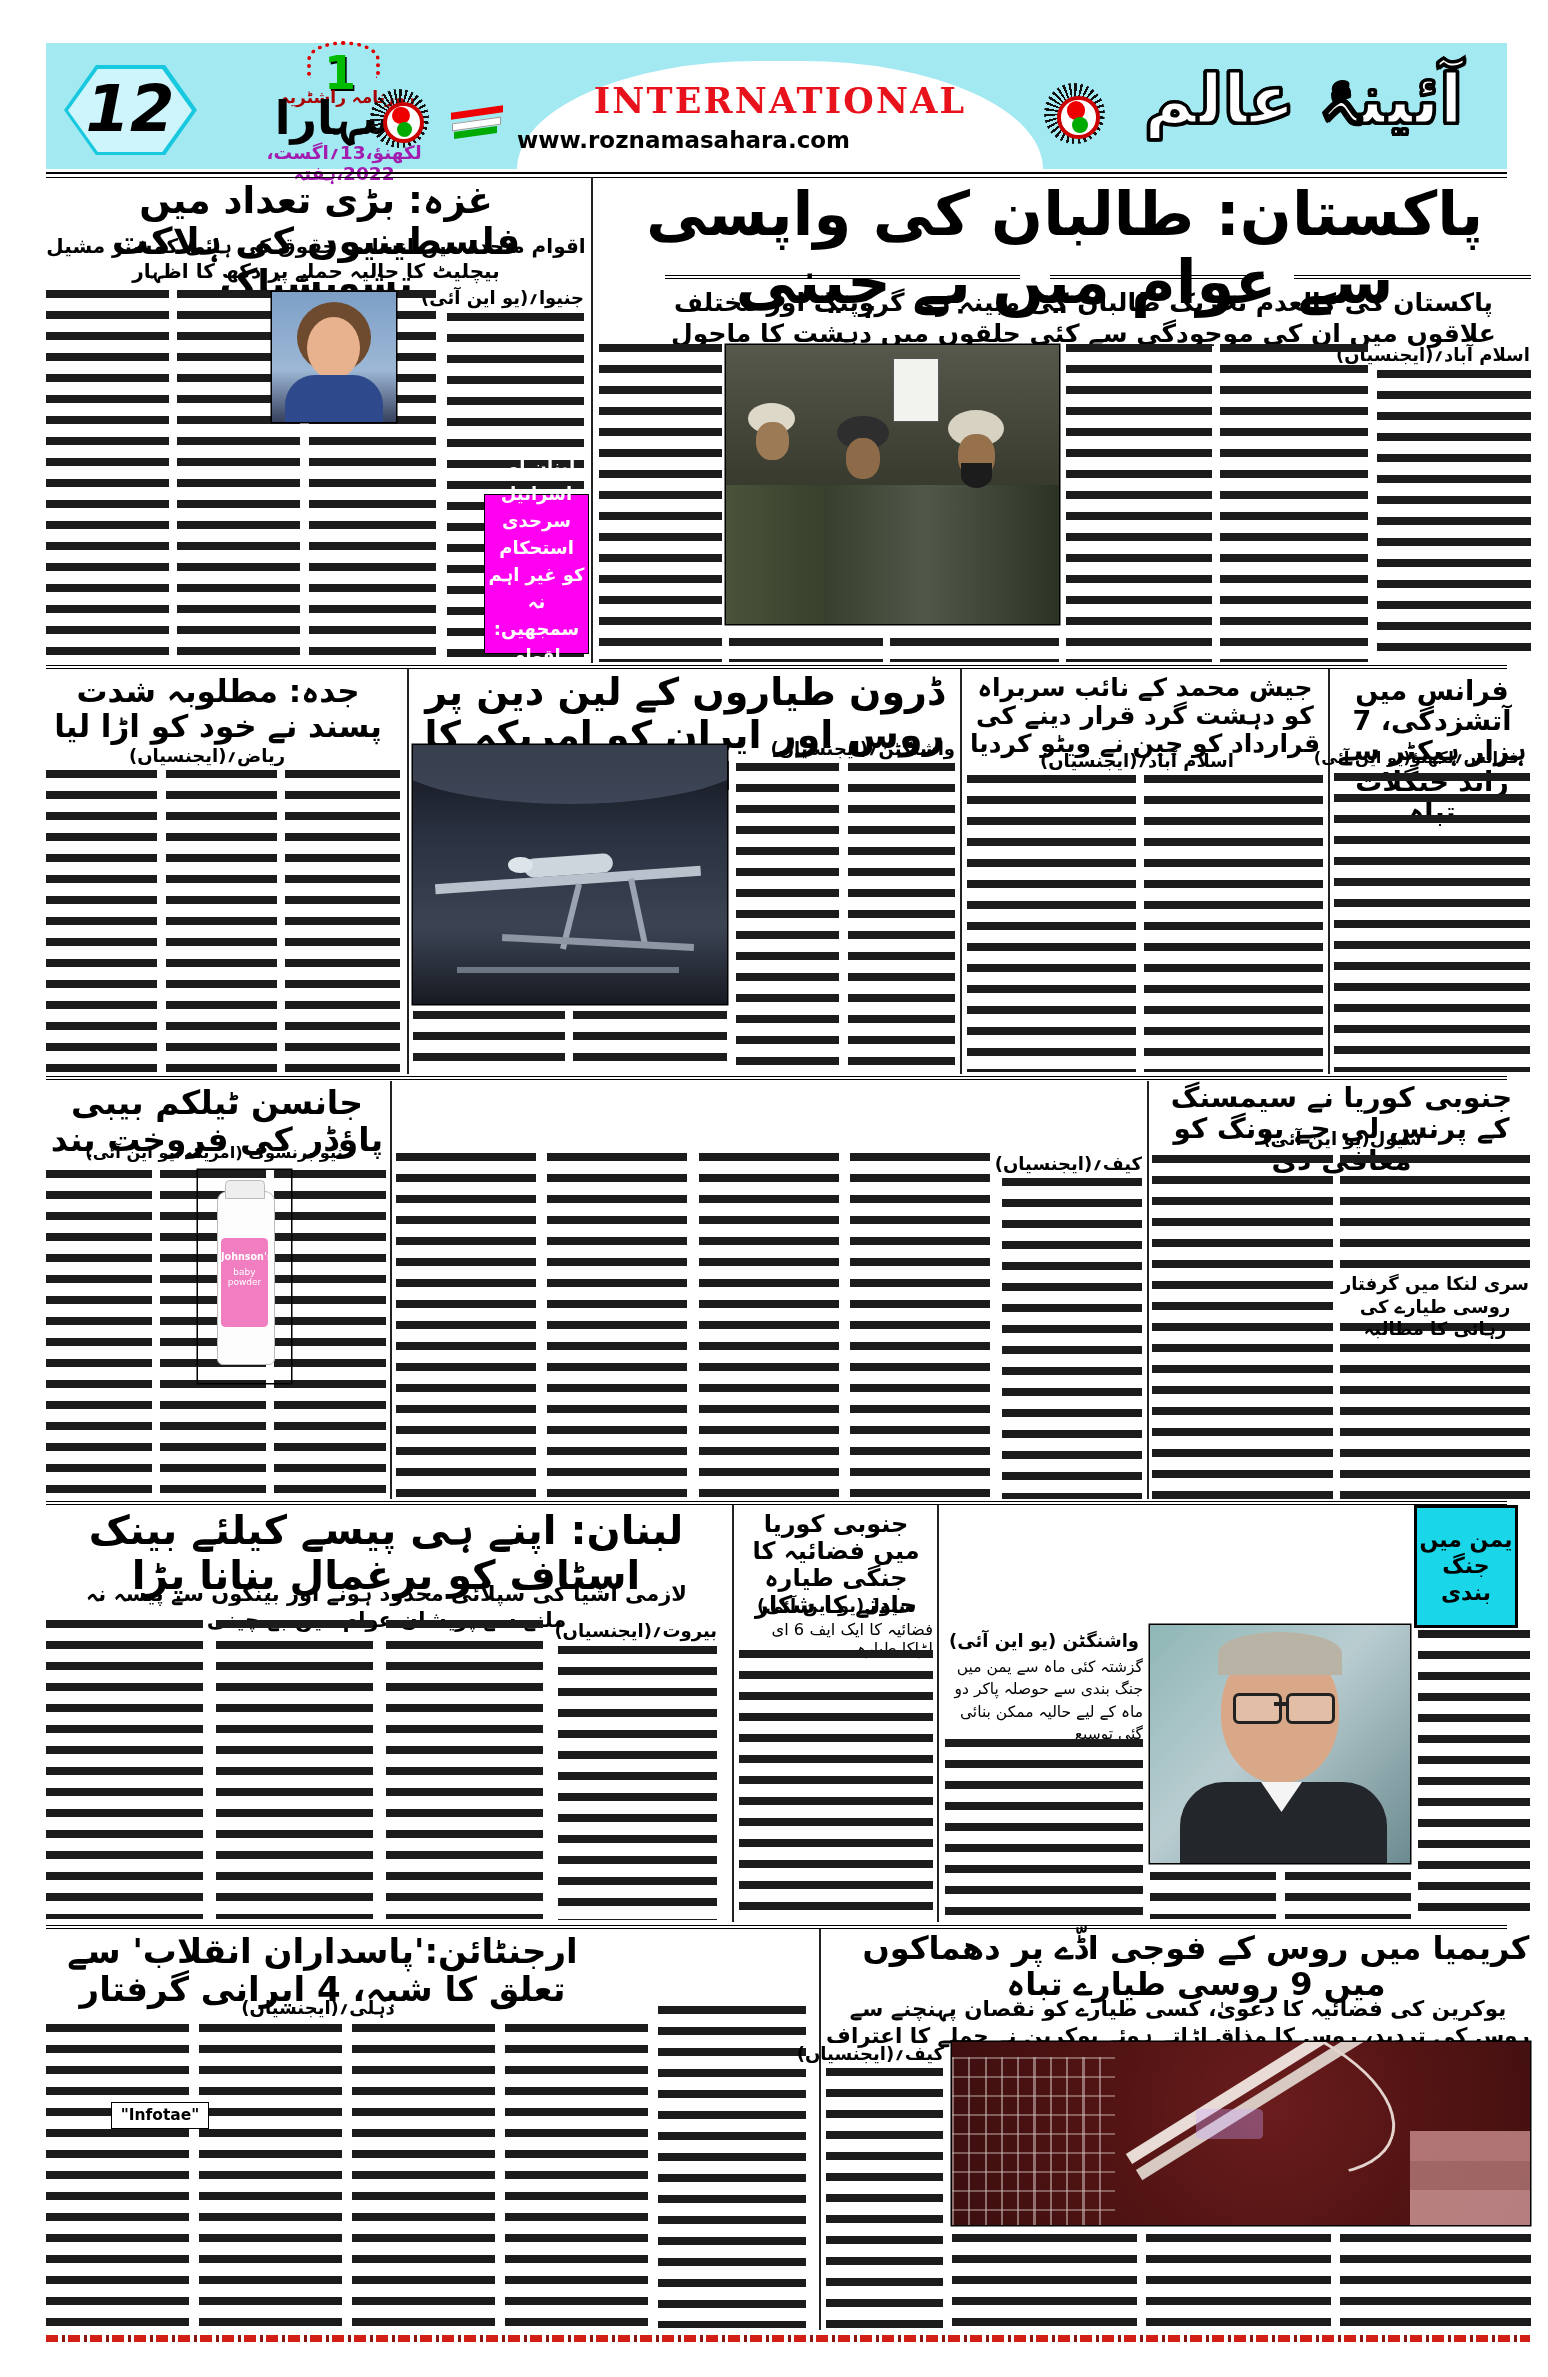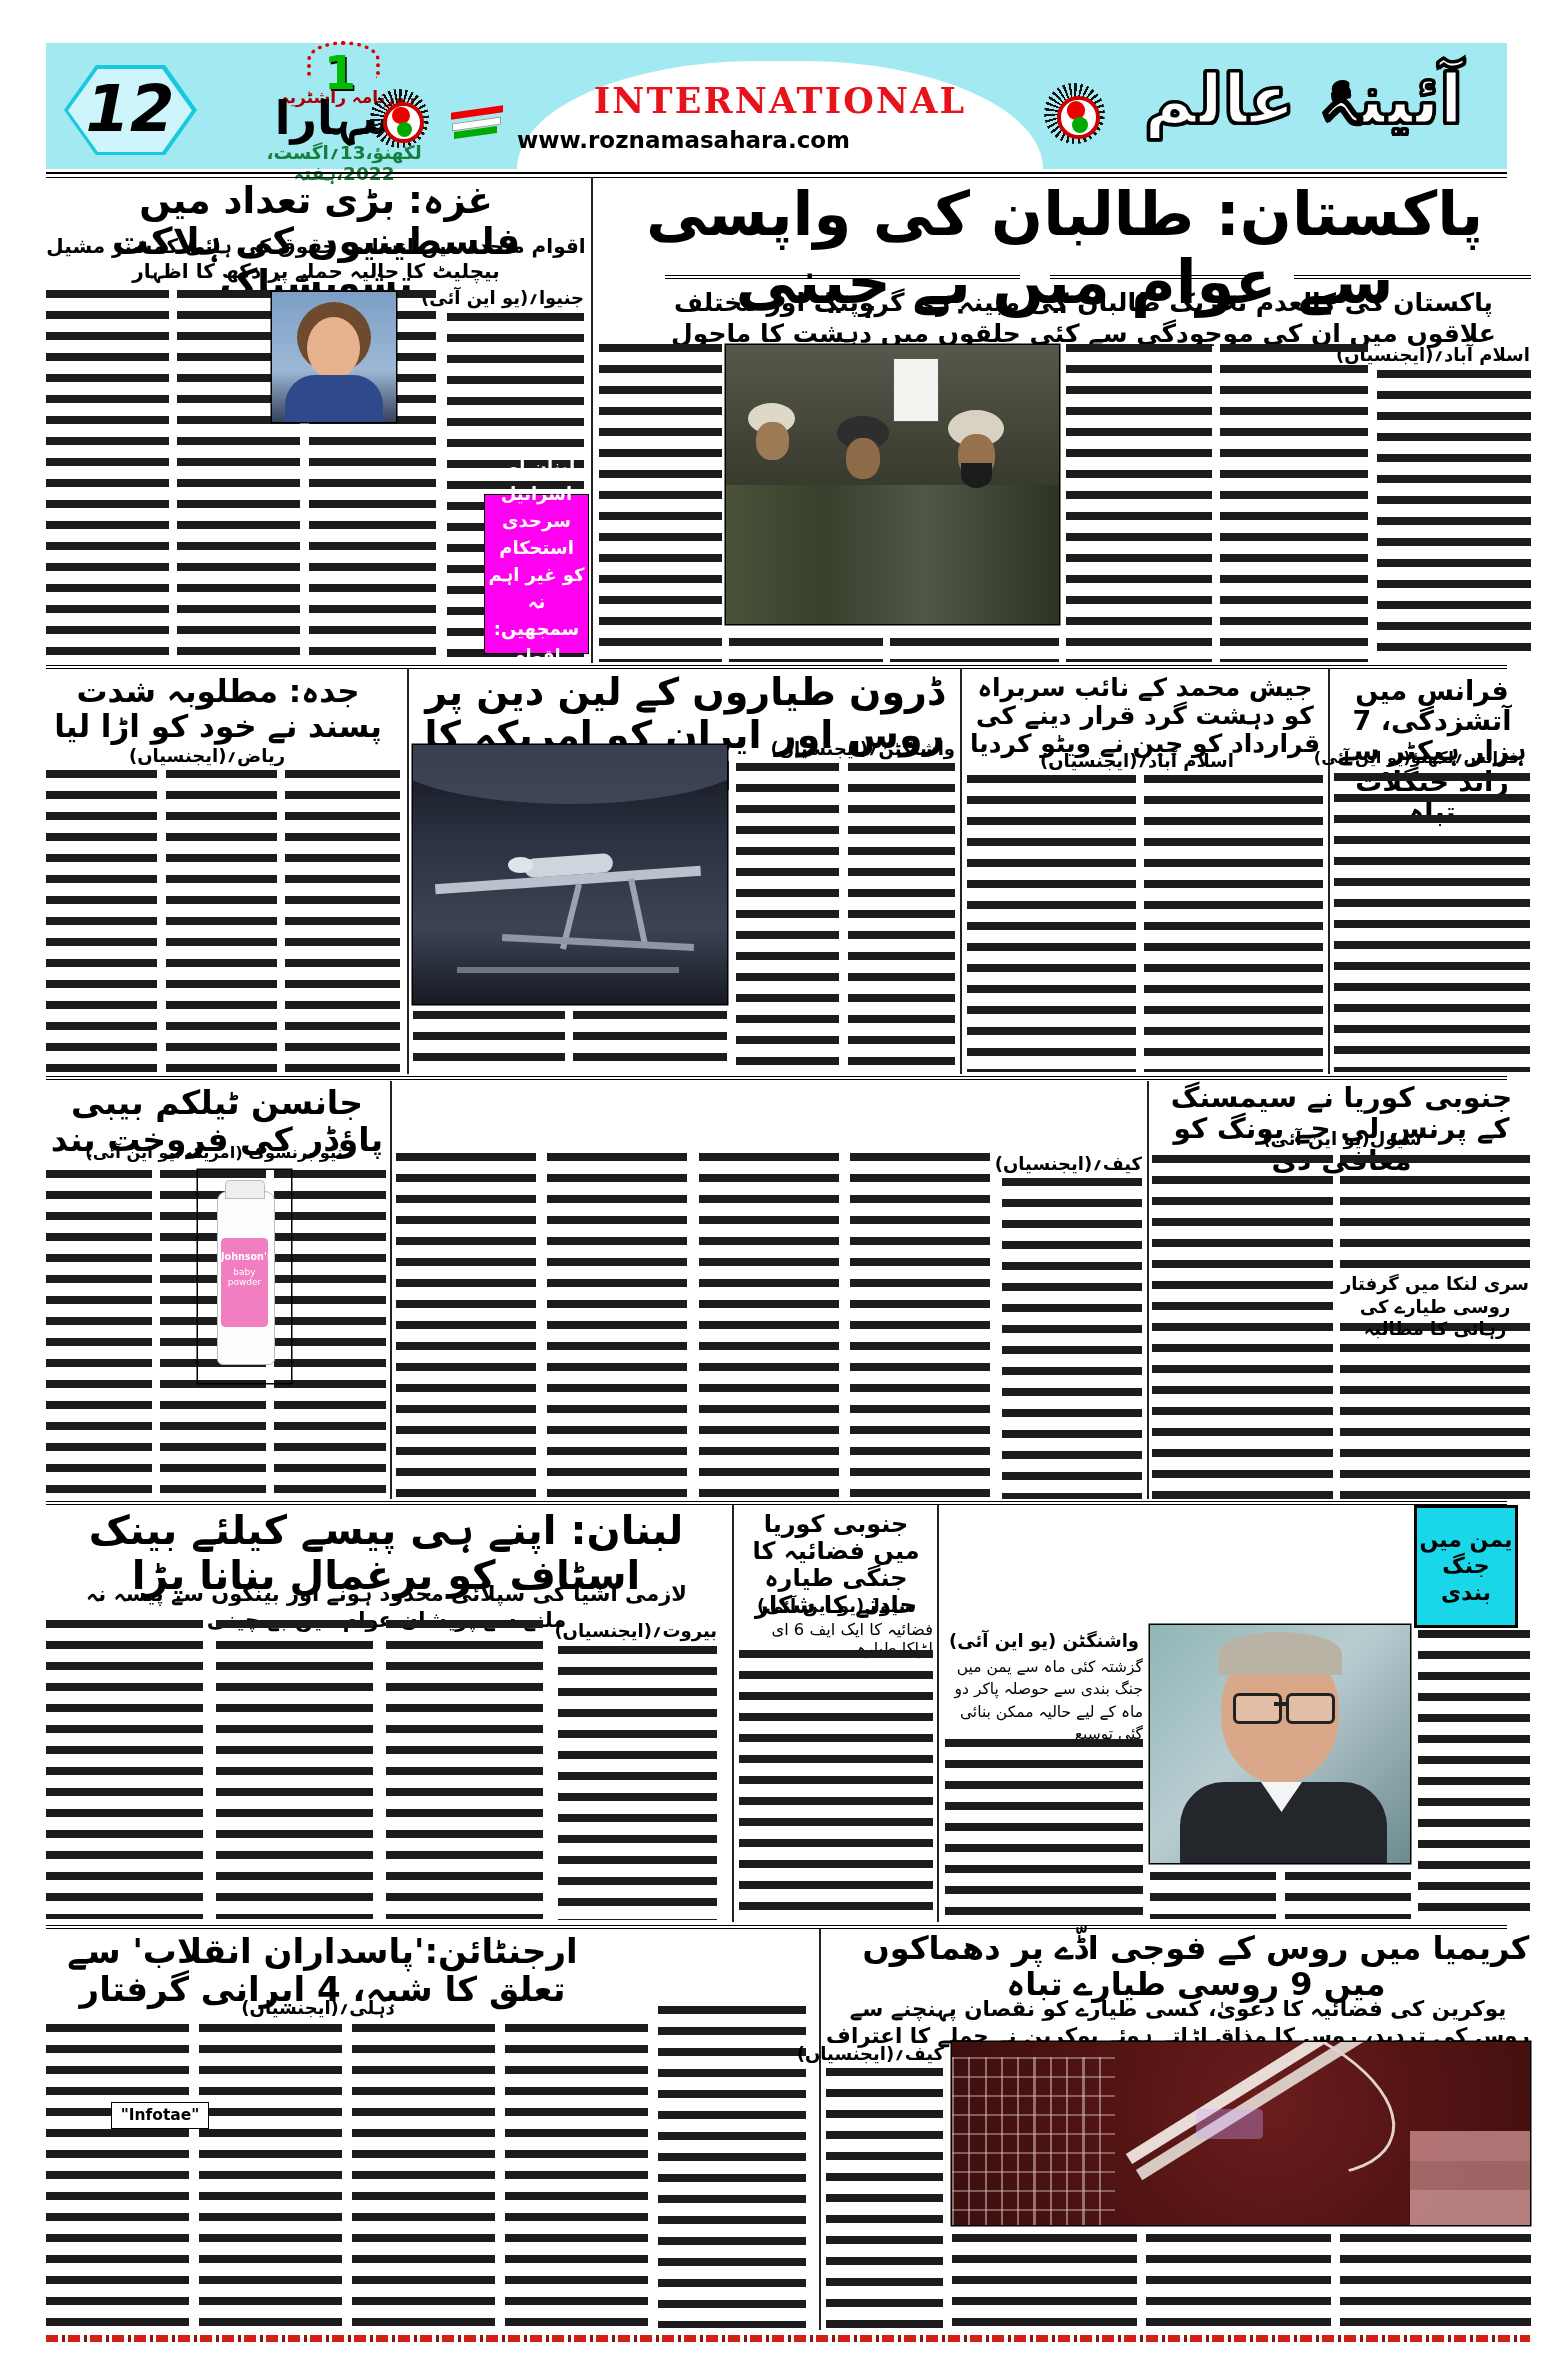--- a/index.html
+++ b/index.html
@@ -35,21 +35,21 @@
   <div class="abs" style="left:68px;top:72px;width:124px;text-align:center;font-size:64px;font-weight:bold;font-style:italic;color:#000;">12</div>
 
   <div class="abs" style="left:307px;top:41px;width:65px;height:33px;border:4.4px dotted #d00;border-bottom:none;border-radius:50% 50% 0 0;"></div>
   <div class="abs" style="left:318px;top:46px;width:44px;text-align:center;font-size:46px;font-weight:bold;color:#0b0;text-shadow:1.5px 1.5px #000;">1</div>
   <div class="abs u" style="left:244px;top:87px;width:207px;text-align:center;font-size:17px;font-weight:bold;color:#a00;">روزنامہ راشٹریہ</div>
   <div class="abs u" style="left:222px;top:95px;width:237px;text-align:center;font-size:46px;font-weight:bold;color:#000;line-height:1;">سہارا</div>
 
   <div class="abs" style="left:451px;top:109px;width:52px;height:7.4px;background:#e00;transform:skewY(-8deg);"></div>
   <div class="abs" style="left:452px;top:120px;width:47px;height:6px;background:#fff;border:0.7px solid #999;transform:skewY(-8deg);"></div>
   <div class="abs" style="left:454px;top:129px;width:43px;height:6.7px;background:#0a0;transform:skewY(-8deg);"></div>
-  <div class="abs u" style="left:222px;top:142px;width:244px;text-align:center;font-size:18.5px;font-weight:bold;color:#15803d;">لکھنؤ،13؍اگست، 2022،ہفتہ</div>
+  <div class="abs u" style="left:222px;top:142px;width:244px;text-align:center;font-size:18.5px;font-weight:bold;color:#a21caf;">لکھنؤ،13؍اگست، 2022،ہفتہ</div>
 
   <div class="abs flower" style="left:370px;top:89px;width:59px;height:59px;">
     <div class="mid"></div>
       <div class="dotr"></div>
       <div class="dotg"></div>
   </div>
 
   <div class="abs" style="left:517px;top:61px;width:526px;height:108px;background:#fff;border-radius:263px 263px 0 0 / 118px 118px 0 0;"></div>
   <div class="abs" style="left:517px;top:80px;width:526px;text-align:center;font-size:35px;font-weight:bold;color:#e8121c;letter-spacing:2.2px;font-family:'DejaVu Serif',serif;">INTERNATIONAL</div>
   <div class="abs" style="left:517px;top:127px;width:526px;text-align:left;font-size:23px;font-weight:bold;color:#000;">www.roznamasahara.com</div>

